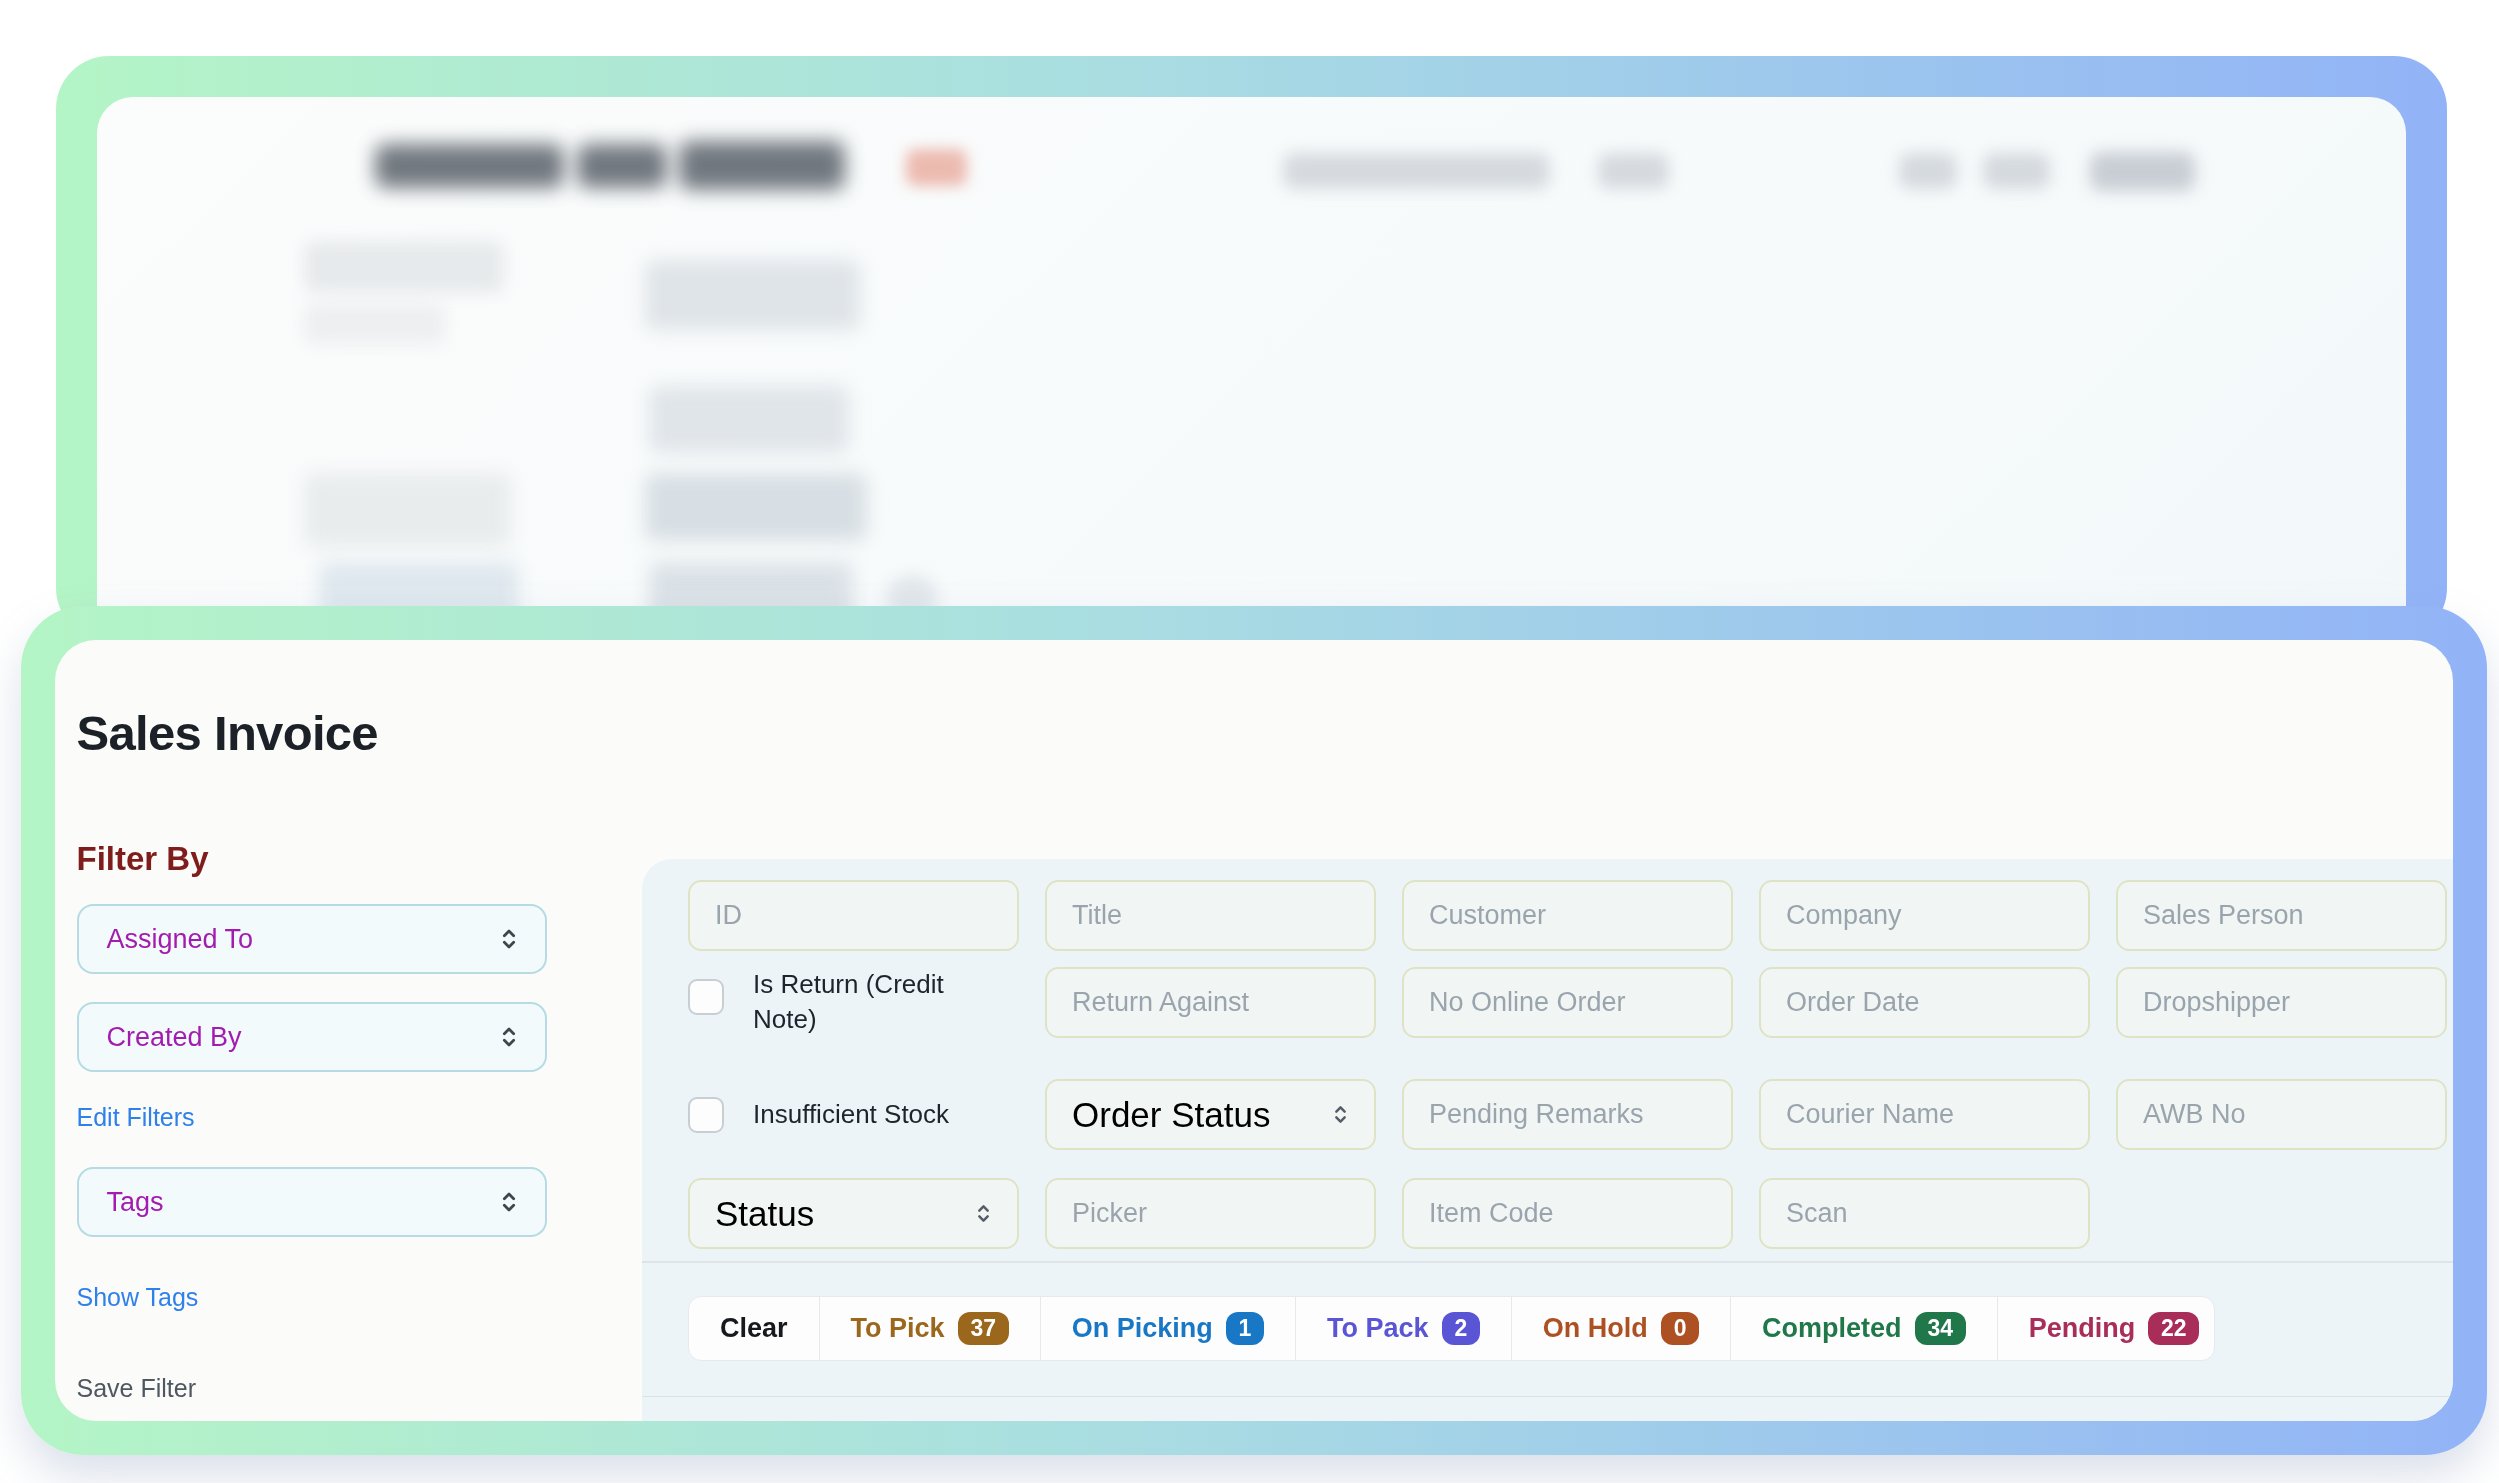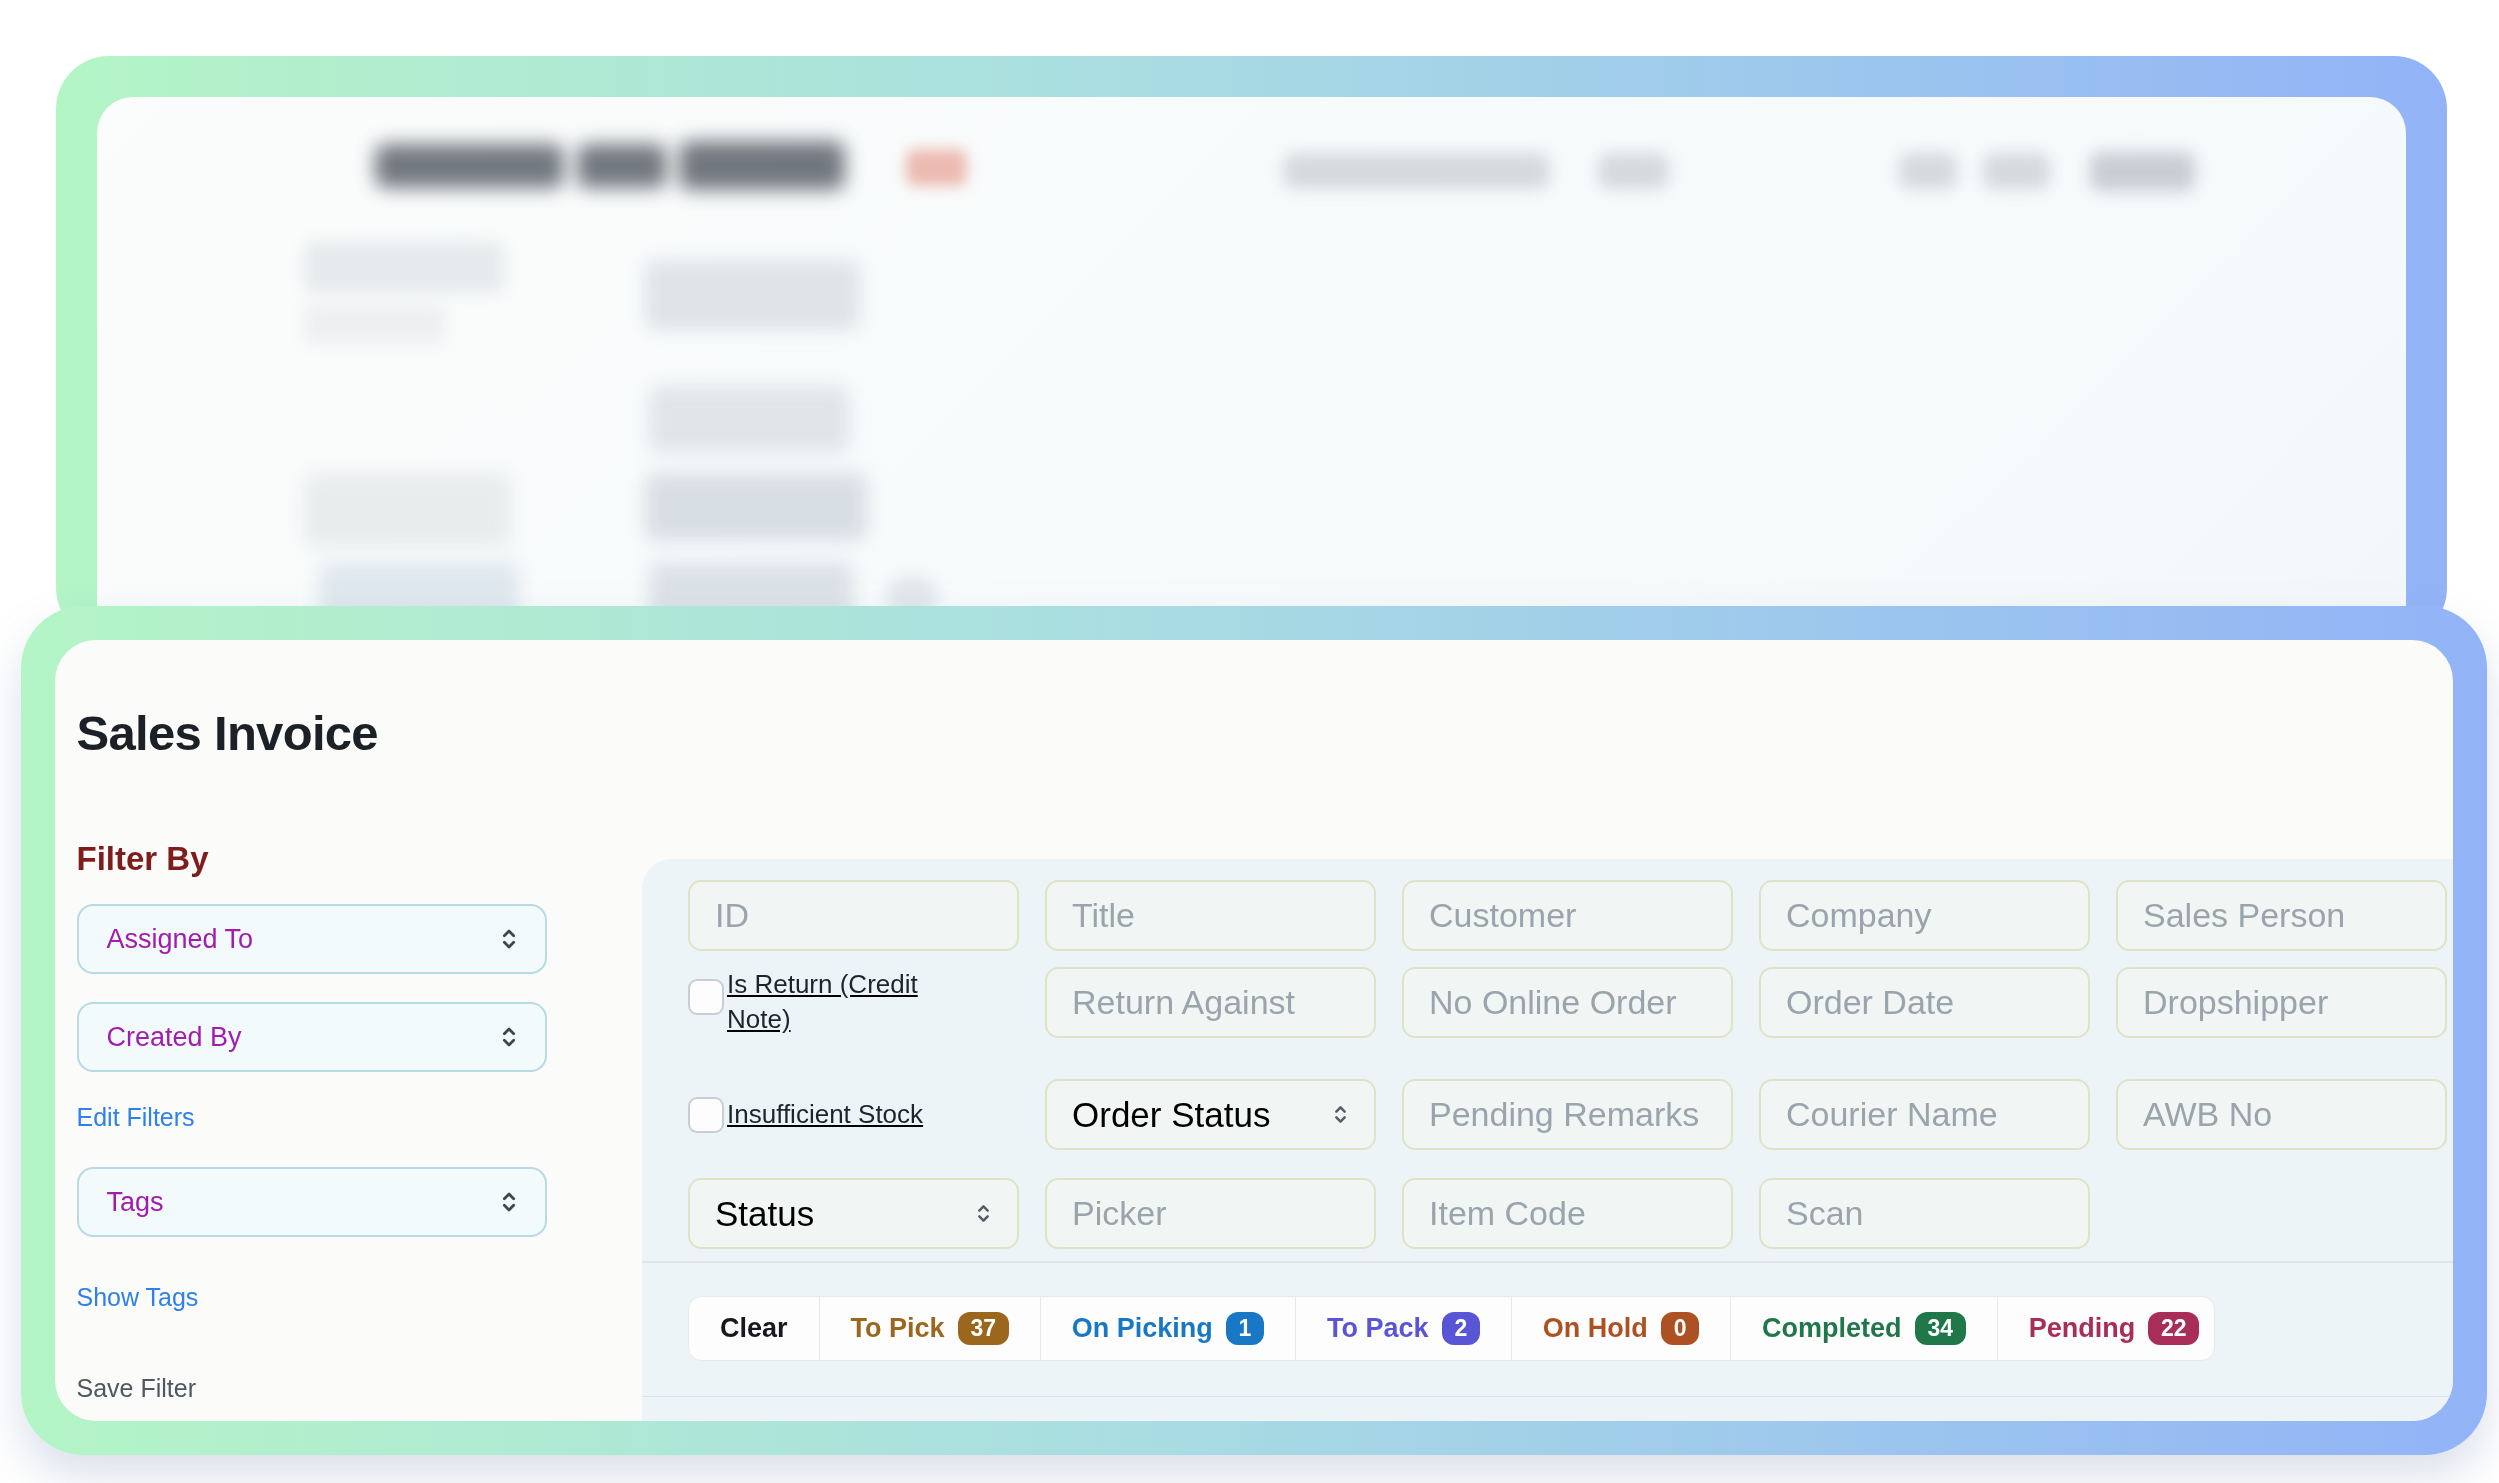--- a/index.html
+++ b/index.html
@@ -70,31 +70,31 @@
     margin-left:46px; height:71px;
   }
   .frow.r1{ margin-top:21px; }
   .frow.r2{ margin-top:16.3px; }
   .frow.r3{ margin-top:41px; }
   .frow.r4{ margin-top:28px; }
   .fi{
     box-sizing:border-box; width:331px; height:71px;
     background:#f1f6f4; border:2.2px solid #dfe3c6; border-radius:13.3px;
     padding:0 25px; font-family:"Liberation Sans",sans-serif;
-    font-size:34px; color:#0f766e; outline:none;
+    font-size:27px; color:#0f766e; outline:none;
   }
   .fi::placeholder{ color:#9aa4ad; opacity:1; }
   .fsel{
     box-sizing:border-box; width:331px; height:71px;
     background:#f1f6f4; border:2.2px solid #dfe3c6; border-radius:13.3px;
     display:flex; align-items:center; justify-content:space-between;
     padding:0 21px 0 25px; cursor:pointer;
   }
   .fsel .sel-text{ font-size:35px; color:#000000; }
-  .cb-cell{ display:flex; column-gap:3px;text-decoration:underline; }
+  .cb-cell{ display:flex; column-gap:29px; }
   .cb-cell.top{ align-items:flex-start; }
   .cb-cell.mid{ align-items:center; }
   .checkbox{
     box-sizing:border-box; flex:0 0 36px; width:36px; height:36px;
     background:#fdfdfd; border:2.2px solid #c9ced4; border-radius:9px;
     cursor:pointer;
   }
   .cb-cell.top .checkbox{ margin-top:12px; }
   .cb-label{ font-size:26px; color:#1d242b; line-height:35px; }
   .cb-label.wrap{ width:231px; }

